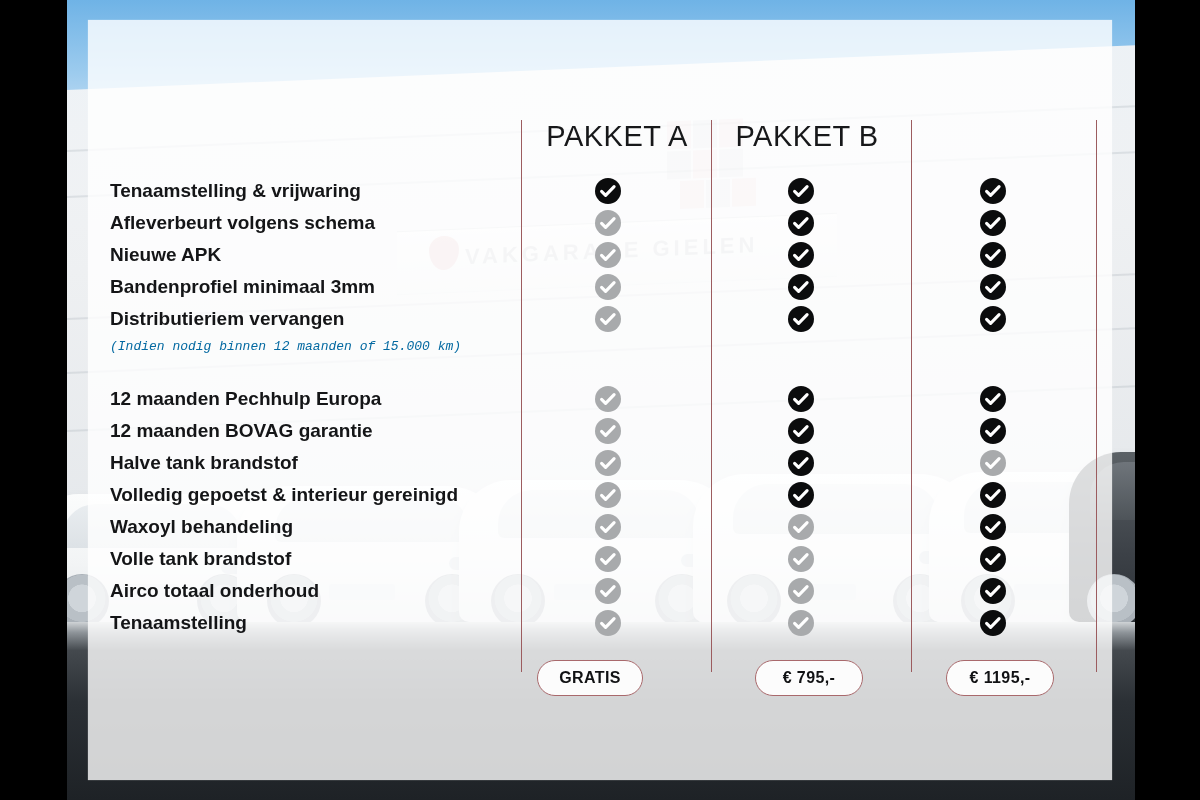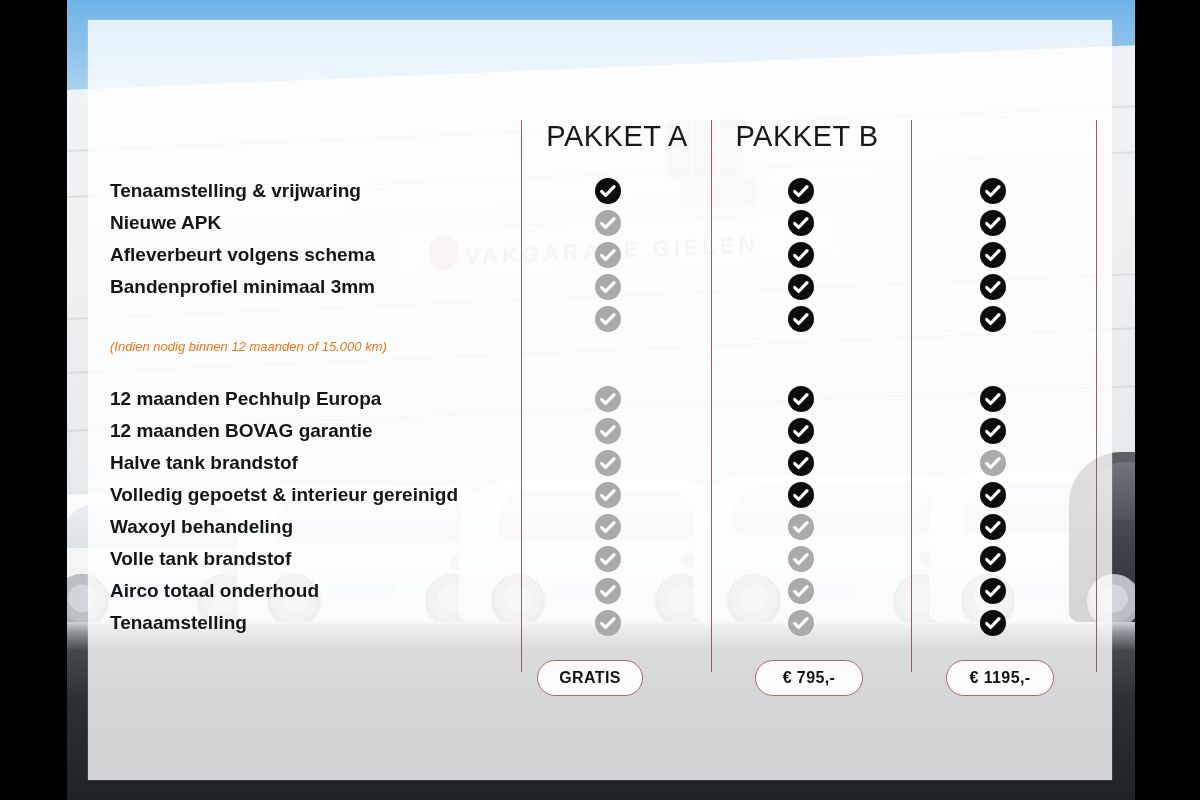--- a/index.html
+++ b/index.html
@@ -228,23 +228,23 @@
     position: relative;
     height: 26px;
   }
   .note-text {
     position: absolute;
     left: 0;
     top: 0;
     line-height: 24px;
     font-size: 13px;
     font-style: italic;
-    color: #f97316;
+    color: #0369a1;
     white-space: nowrap;
-    font-family: Liberation Sans, sans-serif;
+    font-family: Liberation Mono, monospace;
   }
   .spacer { height: 22px; }
 
   .mark {
     position: absolute;
     top: 3px;
     width: 26px;
     height: 26px;
     border-radius: 50%;
     display: flex;
@@ -377,74 +377,75 @@
                 <path d="M6.6 13.3 L10.6 17.4 L19.1 8.6" fill="none" stroke="#ffffff" stroke-width="3.1" stroke-linecap="round" stroke-linejoin="round"></path>
               </svg>
             </div>
             <div class="mark c2 m-on">
               <svg width="26" height="26" viewBox="0 0 26 26" aria-hidden="true">
                 <path d="M6.6 13.3 L10.6 17.4 L19.1 8.6" fill="none" stroke="#ffffff" stroke-width="3.1" stroke-linecap="round" stroke-linejoin="round"></path>
               </svg>
             </div>
           </div>
           <div class="row">
+            <div class="row-label">Afleverbeurt volgens schema</div>
+            <div class="mark c0 m-off">
+              <svg width="26" height="26" viewBox="0 0 26 26" aria-hidden="true">
+                <path d="M6.6 13.3 L10.6 17.4 L19.1 8.6" fill="none" stroke="#ffffff" stroke-width="3.1" stroke-linecap="round" stroke-linejoin="round"></path>
+              </svg>
+            </div>
+            <div class="mark c1 m-on">
+              <svg width="26" height="26" viewBox="0 0 26 26" aria-hidden="true">
+                <path d="M6.6 13.3 L10.6 17.4 L19.1 8.6" fill="none" stroke="#ffffff" stroke-width="3.1" stroke-linecap="round" stroke-linejoin="round"></path>
+              </svg>
+            </div>
+            <div class="mark c2 m-on">
+              <svg width="26" height="26" viewBox="0 0 26 26" aria-hidden="true">
+                <path d="M6.6 13.3 L10.6 17.4 L19.1 8.6" fill="none" stroke="#ffffff" stroke-width="3.1" stroke-linecap="round" stroke-linejoin="round"></path>
+              </svg>
+            </div>
+          </div>
+          <div class="row">
             <div class="row-label">Nieuwe APK</div>
             <div class="mark c0 m-off">
               <svg width="26" height="26" viewBox="0 0 26 26" aria-hidden="true">
                 <path d="M6.6 13.3 L10.6 17.4 L19.1 8.6" fill="none" stroke="#ffffff" stroke-width="3.1" stroke-linecap="round" stroke-linejoin="round"></path>
               </svg>
             </div>
             <div class="mark c1 m-on">
               <svg width="26" height="26" viewBox="0 0 26 26" aria-hidden="true">
                 <path d="M6.6 13.3 L10.6 17.4 L19.1 8.6" fill="none" stroke="#ffffff" stroke-width="3.1" stroke-linecap="round" stroke-linejoin="round"></path>
               </svg>
             </div>
             <div class="mark c2 m-on">
               <svg width="26" height="26" viewBox="0 0 26 26" aria-hidden="true">
                 <path d="M6.6 13.3 L10.6 17.4 L19.1 8.6" fill="none" stroke="#ffffff" stroke-width="3.1" stroke-linecap="round" stroke-linejoin="round"></path>
               </svg>
             </div>
           </div>
           <div class="row">
-            <div class="row-label">Afleverbeurt volgens schema</div>
-            <div class="mark c0 m-off">
-              <svg width="26" height="26" viewBox="0 0 26 26" aria-hidden="true">
-                <path d="M6.6 13.3 L10.6 17.4 L19.1 8.6" fill="none" stroke="#ffffff" stroke-width="3.1" stroke-linecap="round" stroke-linejoin="round"></path>
-              </svg>
-            </div>
-            <div class="mark c1 m-on">
-              <svg width="26" height="26" viewBox="0 0 26 26" aria-hidden="true">
-                <path d="M6.6 13.3 L10.6 17.4 L19.1 8.6" fill="none" stroke="#ffffff" stroke-width="3.1" stroke-linecap="round" stroke-linejoin="round"></path>
-              </svg>
-            </div>
-            <div class="mark c2 m-on">
-              <svg width="26" height="26" viewBox="0 0 26 26" aria-hidden="true">
-                <path d="M6.6 13.3 L10.6 17.4 L19.1 8.6" fill="none" stroke="#ffffff" stroke-width="3.1" stroke-linecap="round" stroke-linejoin="round"></path>
-              </svg>
-            </div>
-          </div>
-          <div class="row">
             <div class="row-label">Bandenprofiel minimaal 3mm</div>
             <div class="mark c0 m-off">
               <svg width="26" height="26" viewBox="0 0 26 26" aria-hidden="true">
                 <path d="M6.6 13.3 L10.6 17.4 L19.1 8.6" fill="none" stroke="#ffffff" stroke-width="3.1" stroke-linecap="round" stroke-linejoin="round"></path>
               </svg>
             </div>
             <div class="mark c1 m-on">
               <svg width="26" height="26" viewBox="0 0 26 26" aria-hidden="true">
                 <path d="M6.6 13.3 L10.6 17.4 L19.1 8.6" fill="none" stroke="#ffffff" stroke-width="3.1" stroke-linecap="round" stroke-linejoin="round"></path>
               </svg>
             </div>
             <div class="mark c2 m-on">
               <svg width="26" height="26" viewBox="0 0 26 26" aria-hidden="true">
                 <path d="M6.6 13.3 L10.6 17.4 L19.1 8.6" fill="none" stroke="#ffffff" stroke-width="3.1" stroke-linecap="round" stroke-linejoin="round"></path>
               </svg>
             </div>
           </div>
           <div class="row">
+            <div class="row-label">Distributieriem vervangen</div>
             <div class="mark c0 m-off">
               <svg width="26" height="26" viewBox="0 0 26 26" aria-hidden="true">
                 <path d="M6.6 13.3 L10.6 17.4 L19.1 8.6" fill="none" stroke="#ffffff" stroke-width="3.1" stroke-linecap="round" stroke-linejoin="round"></path>
               </svg>
             </div>
             <div class="mark c1 m-on">
               <svg width="26" height="26" viewBox="0 0 26 26" aria-hidden="true">
                 <path d="M6.6 13.3 L10.6 17.4 L19.1 8.6" fill="none" stroke="#ffffff" stroke-width="3.1" stroke-linecap="round" stroke-linejoin="round"></path>
               </svg>
             </div>

